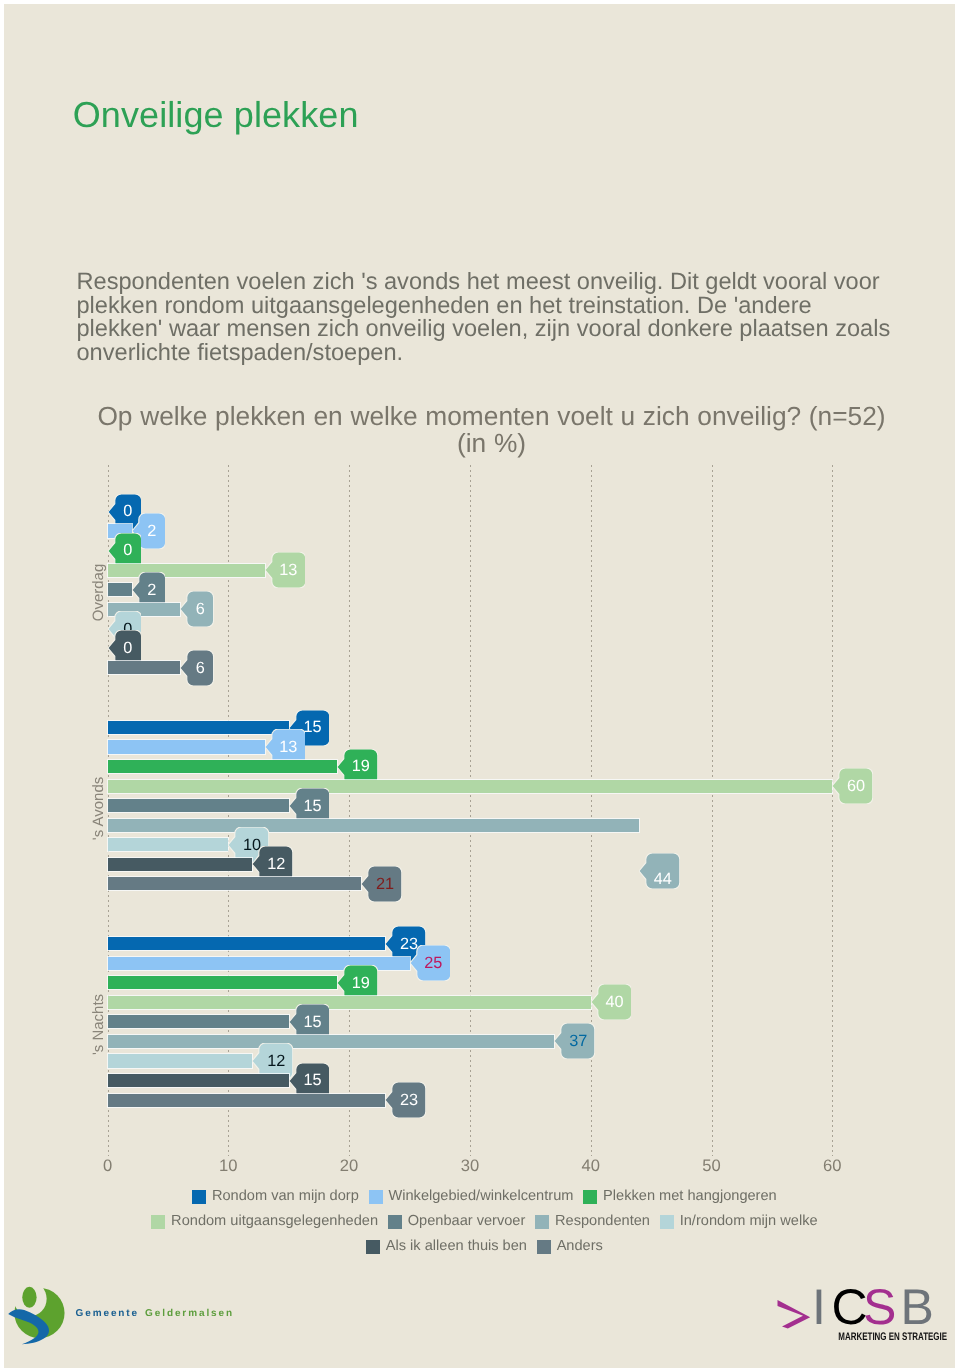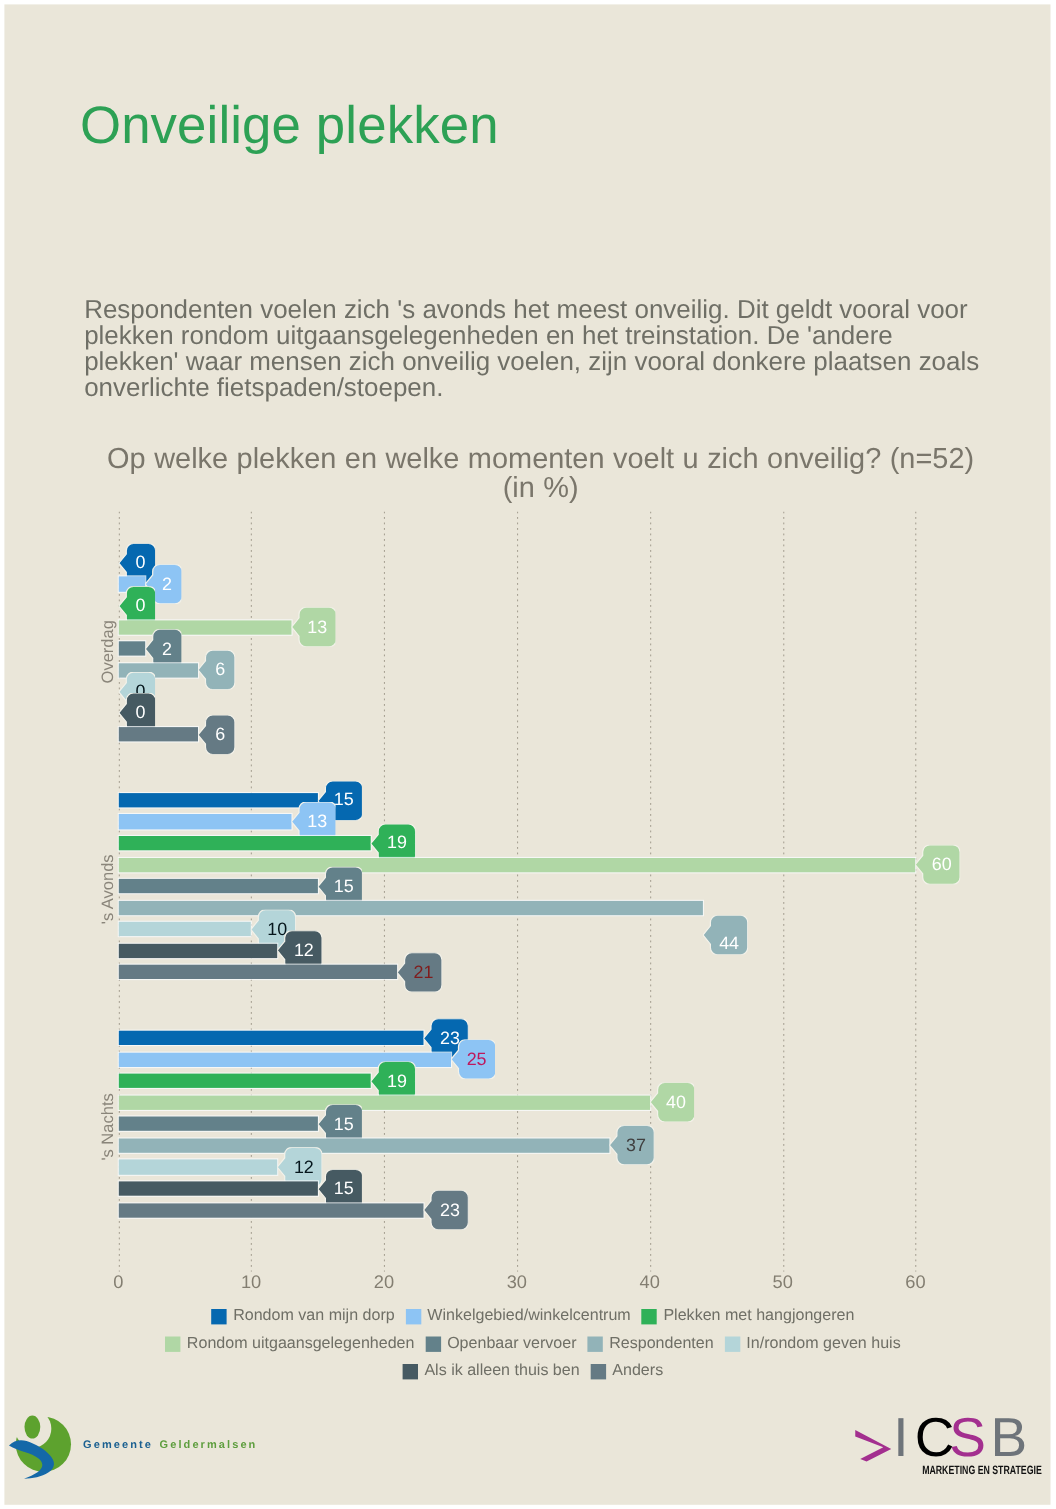--- a/index.html
+++ b/index.html
@@ -5,21 +5,21 @@
 <style>
   html,body{margin:0;padding:0;background:#ffffff;}
   body{width:960px;height:1372px;overflow:hidden;
        font-family:"Liberation Sans",sans-serif;
        -webkit-font-smoothing:antialiased;
        text-rendering:geometricPrecision;}
   #page{position:absolute;left:4px;top:4px;width:951px;height:1364px;
         background:#eae6d9;overflow:hidden;}
   .abs{position:absolute;}
 
-  #page-title{left:68.7px;top:91.5px;font-size:48px;line-height:38px;color:#2da155;
+  #page-title{left:68.7px;top:91.5px;font-size:36px;line-height:38px;color:#2da155;
               letter-spacing:0.1px;white-space:nowrap;}
 
   .para{position:absolute;color:#6f6f66;font-size:23.6px;line-height:23.5px;}
   #para1{left:72.5px;top:171.6px;width:816px;}
   #para2{left:72.5px;top:267px;width:814px;}
 
   #chart-title{position:absolute;left:14px;top:399px;width:947px;text-align:center;
                font-size:26.3px;line-height:27px;color:#7a766b;word-spacing:0.4px;}
 
   #plot{position:absolute;left:0;top:0;width:951px;height:1364px;}
@@ -170,21 +170,21 @@
         <div class="val" style="left: 6.8px; width: 34px; color: rgb(255, 255, 255);">60</div>
       </div>
       <div class="bar" style="left: 103.5px; top: 795.1px; width: 181.2px; background: rgb(99, 129, 138);"></div>
       <div class="bubble" style="left: 284.7px; top: 783.7px; width: 40.8px; height: 36px;">
         <svg width="40.8" height="36" viewBox="0 0 40.8 36" style="position: absolute; left: 0px; top: 0px;">
           <path d="M 13.399999999999999 0 H 34.199999999999996 A 6.6 6.6 0 0 1 40.8 6.6 V 29.4 A 6.6 6.6 0 0 1 34.199999999999996 36 H 13.399999999999999 A 6.6 6.6 0 0 1 6.8 29.4 V 26.3 L 0 18 L 6.8 9.7 V 6.6 A 6.6 6.6 0 0 1 13.399999999999999 0 Z" fill="#63818a" stroke="#f3f2ea" stroke-width="1.1"></path>
         </svg>
         <div class="val" style="left: 6.8px; width: 34px; color: rgb(255, 255, 255);">15</div>
       </div>
       <div class="bar" style="left: 103.5px; top: 814.65px; width: 531.52px; background: rgb(146, 179, 184);"></div>
-      <div class="bubble" style="left: 635.02px; top: 828px; width: 40.8px; height: 52px;">
+      <div class="bubble" style="left: 635.02px; top: 849px; width: 40.8px; height: 52px;">
         <svg width="40.8" height="36" viewBox="0 0 40.8 36" style="position: absolute; left: 0px; top: 0px;">
           <path d="M 13.399999999999999 0 H 34.199999999999996 A 6.6 6.6 0 0 1 40.8 6.6 V 29.4 A 6.6 6.6 0 0 1 34.199999999999996 36 H 13.399999999999999 A 6.6 6.6 0 0 1 6.8 29.4 V 26.3 L 0 18 L 6.8 9.7 V 6.6 A 6.6 6.6 0 0 1 13.399999999999999 0 Z" fill="#92b3b8" stroke="#f3f2ea" stroke-width="1.1"></path>
         </svg>
         <div class="val" style="left: 6.8px; width: 34px; color: rgb(255, 255, 255);">44</div>
       </div>
       <div class="bar" style="left: 103.5px; top: 834.2px; width: 120.8px; background: rgb(180, 213, 217);"></div>
       <div class="bubble" style="left: 224.3px; top: 822.8px; width: 40.8px; height: 36px;">
         <svg width="40.8" height="36" viewBox="0 0 40.8 36" style="position: absolute; left: 0px; top: 0px;">
           <path d="M 13.399999999999999 0 H 34.199999999999996 A 6.6 6.6 0 0 1 40.8 6.6 V 29.4 A 6.6 6.6 0 0 1 34.199999999999996 36 H 13.399999999999999 A 6.6 6.6 0 0 1 6.8 29.4 V 26.3 L 0 18 L 6.8 9.7 V 6.6 A 6.6 6.6 0 0 1 13.399999999999999 0 Z" fill="#b4d5d9" stroke="#f3f2ea" stroke-width="1.1"></path>
         </svg>
@@ -237,21 +237,21 @@
         <svg width="40.8" height="36" viewBox="0 0 40.8 36" style="position: absolute; left: 0px; top: 0px;">
           <path d="M 13.399999999999999 0 H 34.199999999999996 A 6.6 6.6 0 0 1 40.8 6.6 V 29.4 A 6.6 6.6 0 0 1 34.199999999999996 36 H 13.399999999999999 A 6.6 6.6 0 0 1 6.8 29.4 V 26.3 L 0 18 L 6.8 9.7 V 6.6 A 6.6 6.6 0 0 1 13.399999999999999 0 Z" fill="#63818a" stroke="#f3f2ea" stroke-width="1.1"></path>
         </svg>
         <div class="val" style="left: 6.8px; width: 34px; color: rgb(255, 255, 255);">15</div>
       </div>
       <div class="bar" style="left: 103.5px; top: 1030.85px; width: 446.96px; background: rgb(146, 179, 184);"></div>
       <div class="bubble" style="left: 550.46px; top: 1019.45px; width: 40.8px; height: 36px;">
         <svg width="40.8" height="36" viewBox="0 0 40.8 36" style="position: absolute; left: 0px; top: 0px;">
           <path d="M 13.399999999999999 0 H 34.199999999999996 A 6.6 6.6 0 0 1 40.8 6.6 V 29.4 A 6.6 6.6 0 0 1 34.199999999999996 36 H 13.399999999999999 A 6.6 6.6 0 0 1 6.8 29.4 V 26.3 L 0 18 L 6.8 9.7 V 6.6 A 6.6 6.6 0 0 1 13.399999999999999 0 Z" fill="#92b3b8" stroke="#f3f2ea" stroke-width="1.1"></path>
         </svg>
-        <div class="val" style="left: 6.8px; width: 34px; color: #404040;">37</div>
+        <div class="val" style="left: 6.8px; width: 34px; color: #0369a1;">37</div>
       </div>
       <div class="bar" style="left: 103.5px; top: 1050.4px; width: 144.96px; background: rgb(180, 213, 217);"></div>
       <div class="bubble" style="left: 248.46px; top: 1039px; width: 40.8px; height: 36px;">
         <svg width="40.8" height="36" viewBox="0 0 40.8 36" style="position: absolute; left: 0px; top: 0px;">
           <path d="M 13.399999999999999 0 H 34.199999999999996 A 6.6 6.6 0 0 1 40.8 6.6 V 29.4 A 6.6 6.6 0 0 1 34.199999999999996 36 H 13.399999999999999 A 6.6 6.6 0 0 1 6.8 29.4 V 26.3 L 0 18 L 6.8 9.7 V 6.6 A 6.6 6.6 0 0 1 13.399999999999999 0 Z" fill="#b4d5d9" stroke="#f3f2ea" stroke-width="1.1"></path>
         </svg>
         <div class="val" style="left: 6.8px; width: 34px; color: rgb(5, 22, 28);">12</div>
       </div>
       <div class="bar" style="left: 103.5px; top: 1069.95px; width: 181.2px; background: rgb(70, 90, 98);"></div>
       <div class="bubble" style="left: 284.7px; top: 1058.55px; width: 40.8px; height: 36px;">
@@ -302,21 +302,21 @@
         <div class="legitem">
           <span class="swatch" style="background: rgb(99, 129, 138);"></span>
           <span class="leglabel">Openbaar vervoer</span>
         </div>
         <div class="legitem">
           <span class="swatch" style="background: rgb(146, 179, 184);"></span>
           <span class="leglabel">Respondenten</span>
         </div>
         <div class="legitem">
           <span class="swatch" style="background: rgb(180, 213, 217);"></span>
-          <span class="leglabel">In/rondom geven huis</span>
+          <span class="leglabel">In/rondom mijn welke</span>
         </div>
       </div>
       <div class="legrow">
         <div class="legitem">
           <span class="swatch" style="background: rgb(70, 90, 98);"></span>
           <span class="leglabel">Als ik alleen thuis ben</span>
         </div>
         <div class="legitem">
           <span class="swatch" style="background: rgb(101, 122, 132);"></span>
           <span class="leglabel">Anders</span>

